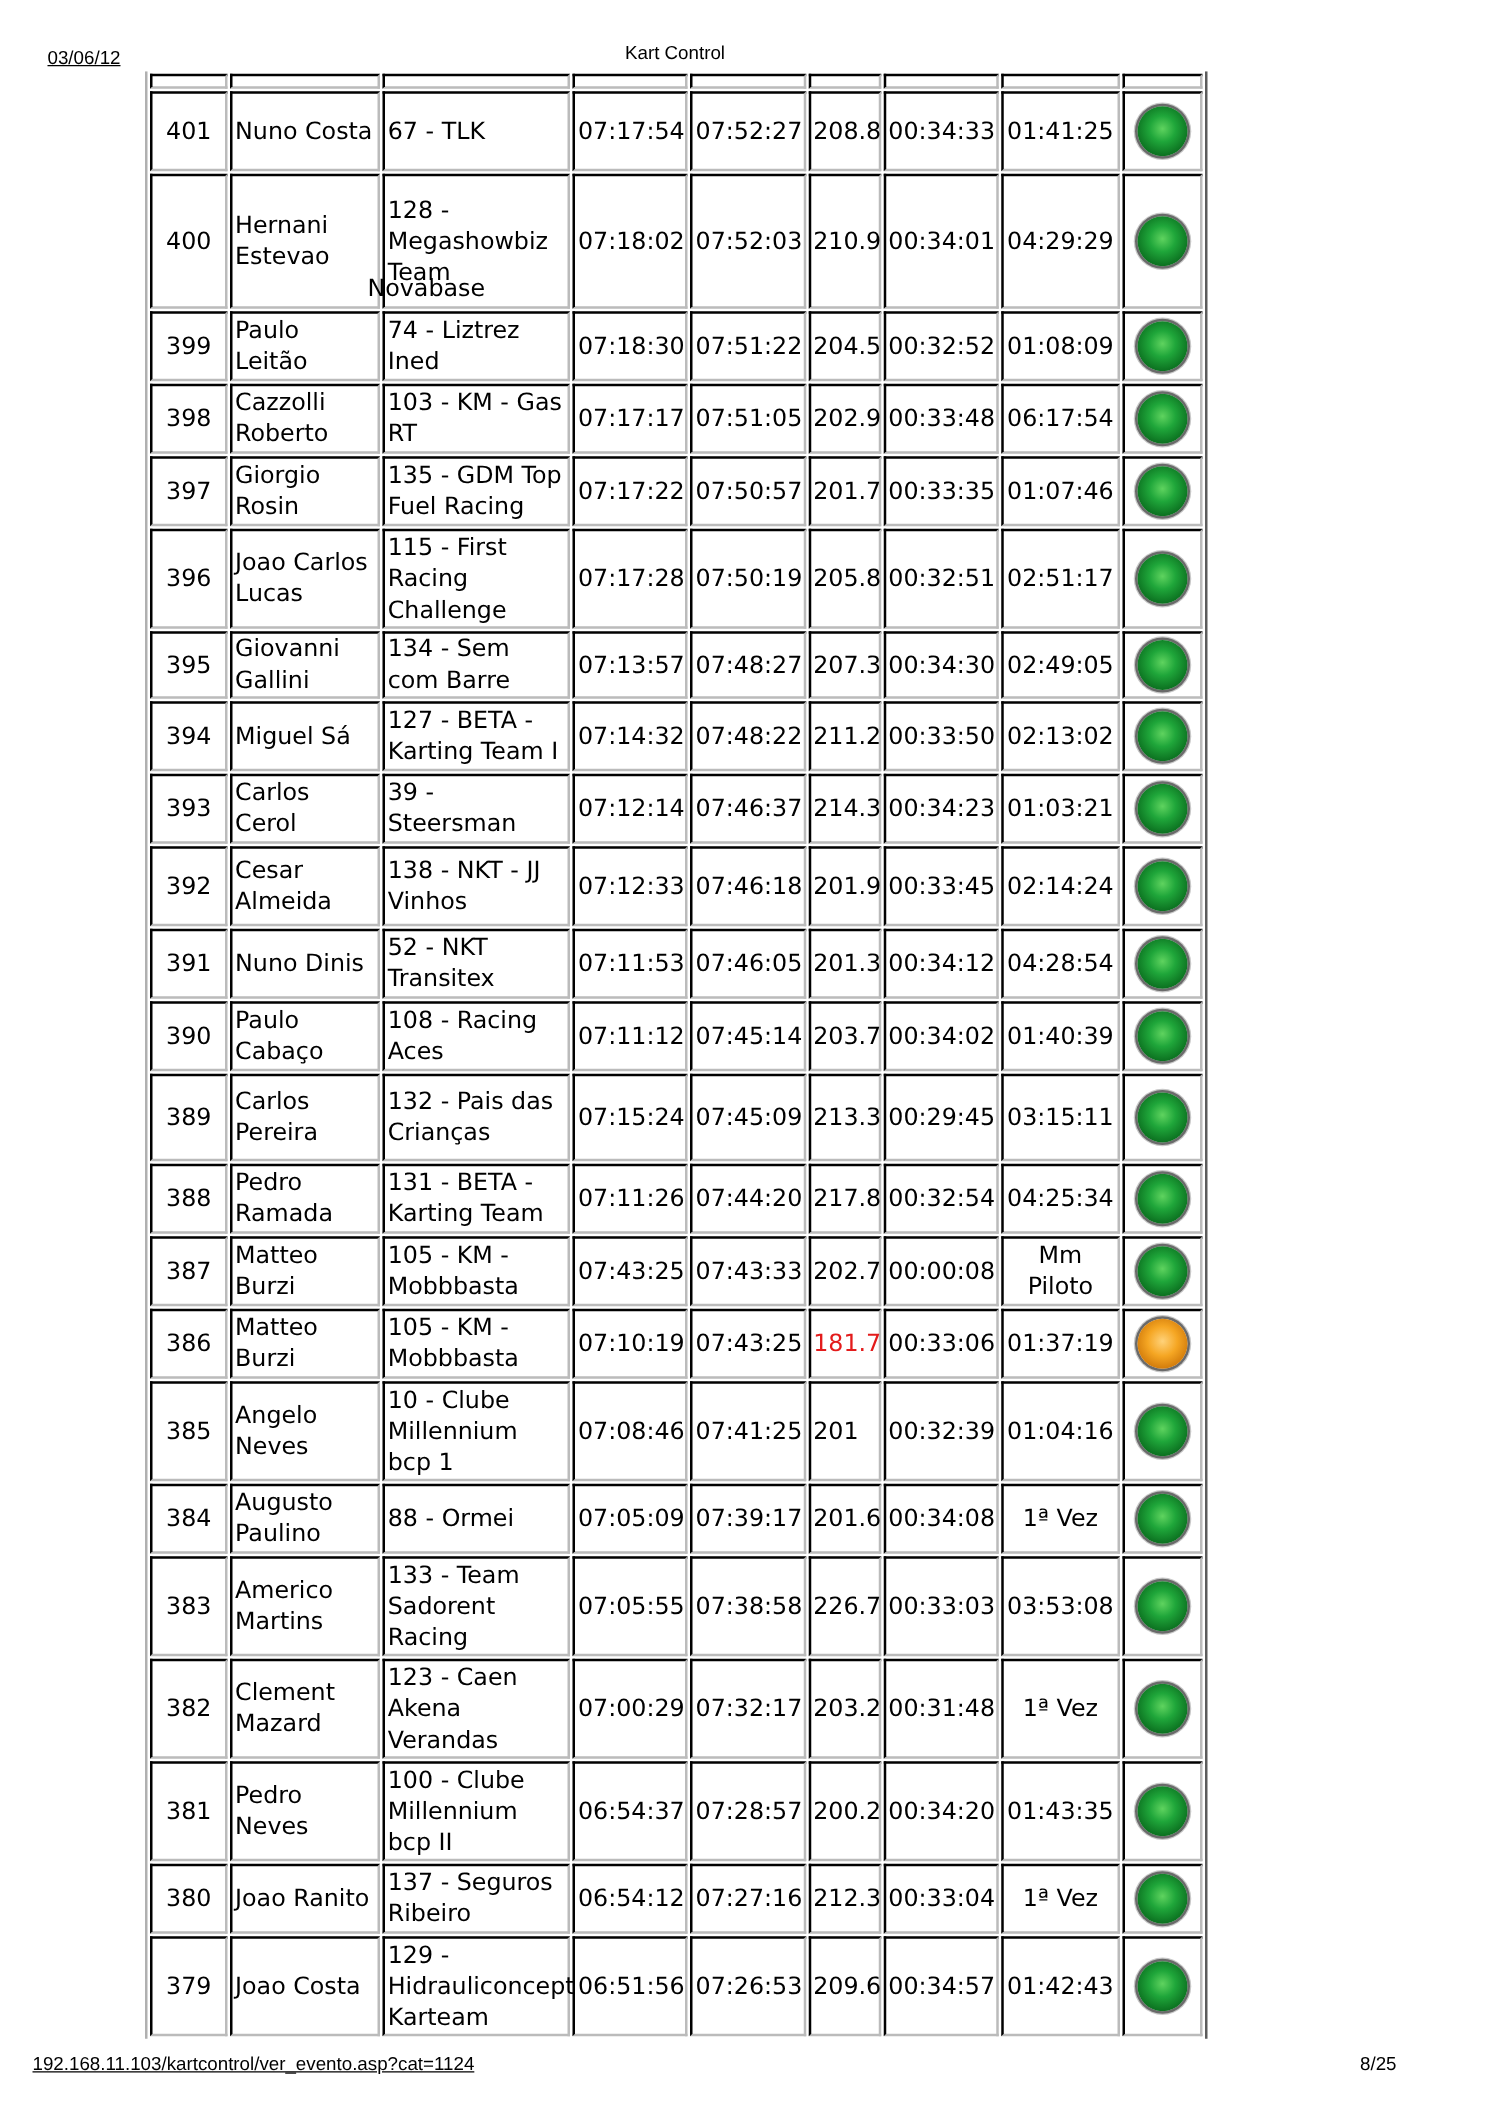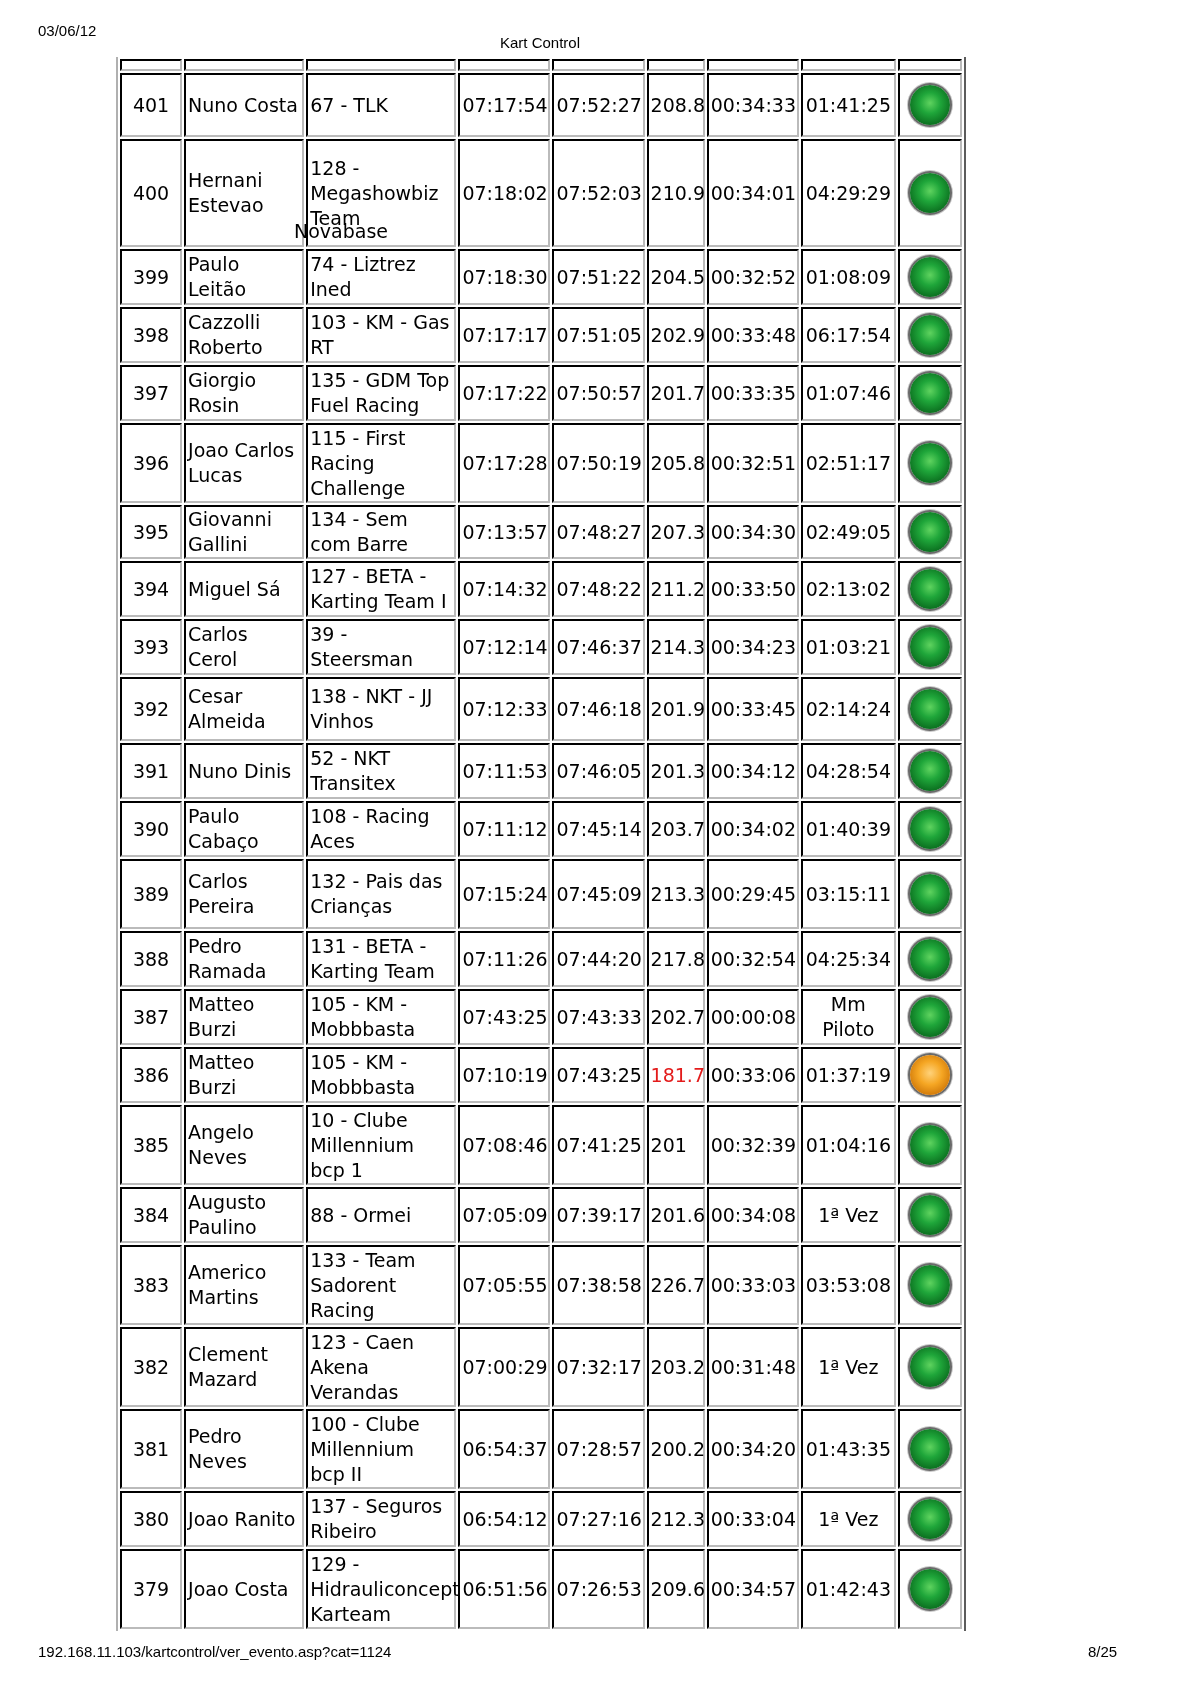--- a/index.html
+++ b/index.html
@@ -14,23 +14,23 @@
     overflow: hidden;
     font-family: "DejaVu Sans", sans-serif;
     color: #000;
   }
   .print-header, .print-footer {
     position: absolute;
     font-family: "Liberation Sans", sans-serif;
     font-size: 15px;
     color: #000;
   }
-  .hdr-date { left: 38px; top: 22px; }
+  .hdr-date { left: 38px; top: 38px; text-decoration: underline; }
   .hdr-title { left: 0; width: 1080px; text-align: center; top: 34px; }
-  .ftr-url { left: 38px; top: 1643px; }
+  .ftr-url { left: 26px; top: 1643px; text-decoration: underline; }
   .ftr-page { left: 1088px; top: 1643px; }
 
   .table-clip {
     position: absolute;
     left: 116px;
     top: 57px;
     width: 852px;
     height: 1578px;
     overflow: hidden;
   }

